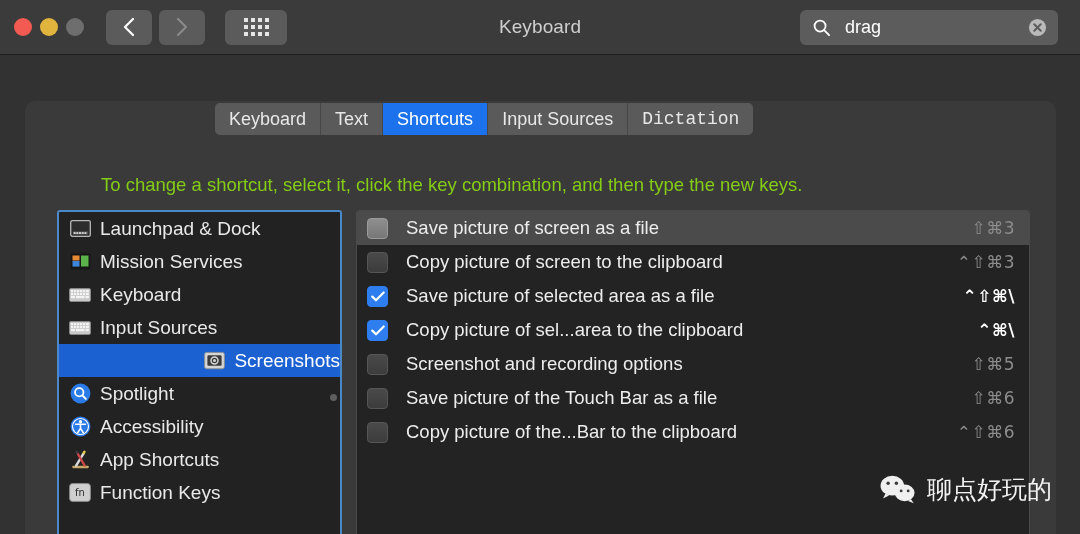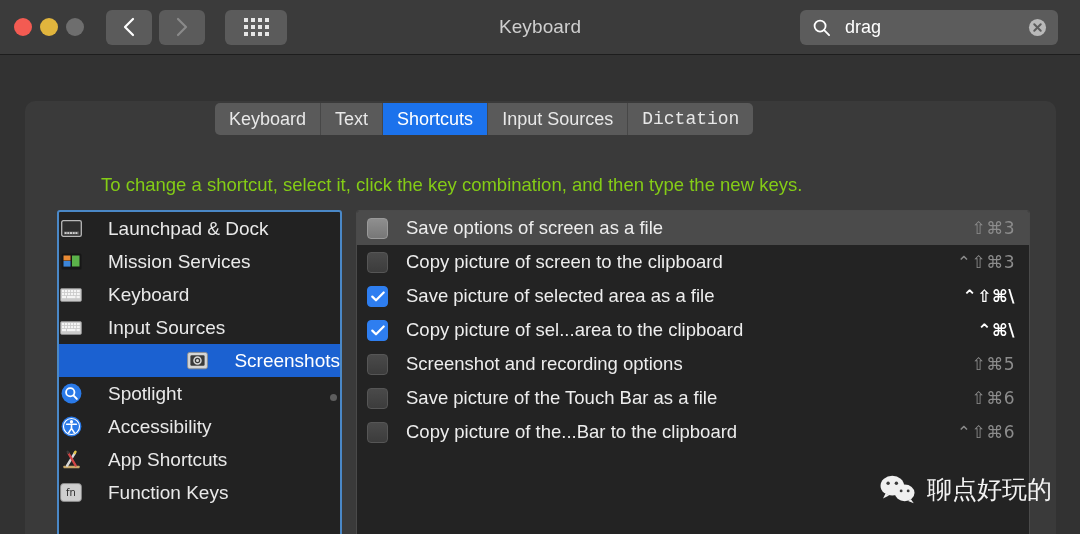--- a/index.html
+++ b/index.html
@@ -172,22 +172,22 @@
     background: #222222;
     border: 2px solid #4a88c7;
     border-radius: 3px;
     overflow: hidden;
     flex: 0 0 auto;
   }
   .side-item {
     height: 33px;
     display: flex;
     align-items: center;
-    padding-left: 1px;
-    gap: 26px;
+    padding-left: 10px;
+    gap: 9px;
   }
   .side-item.selected { background: #1b61d1; justify-content: flex-end; }
   .side-label {
     font-size: 19px;
     color: #e9e9e9;
     white-space: nowrap;
   }
   .side-item.selected .side-label { color: #ffffff; }
 
   .side-icon {
@@ -504,21 +504,21 @@
           <div class="sb-thumb"></div>
         </div>
       </div>
 
       <div class="list-wrap">
 
         <div class="row highlight">
           <span class="cb">
             
           </span>
-          <span class="row-label">Save options of screen as a file</span>
+          <span class="row-label">Save picture of screen as a file</span>
           <span class="row-keys">⇧⌘3</span>
         </div>
 
         <div class="row">
           <span class="cb">
             
           </span>
           <span class="row-label">Copy picture of screen to the clipboard</span>
           <span class="row-keys">⌃⇧⌘3</span>
         </div>

